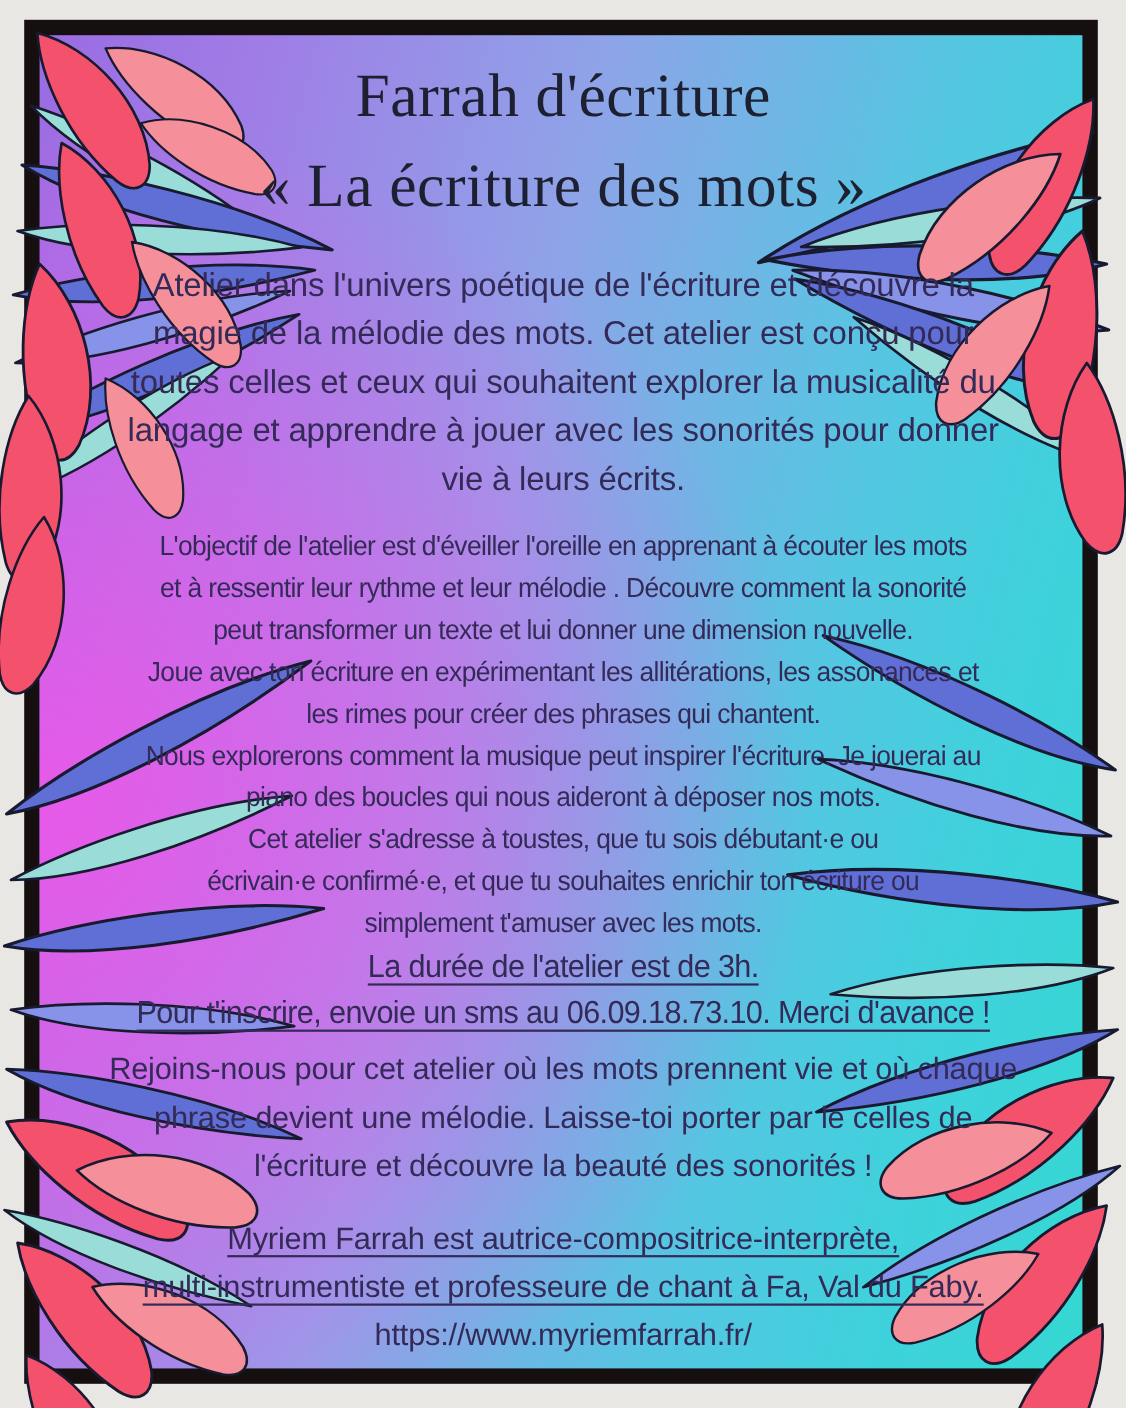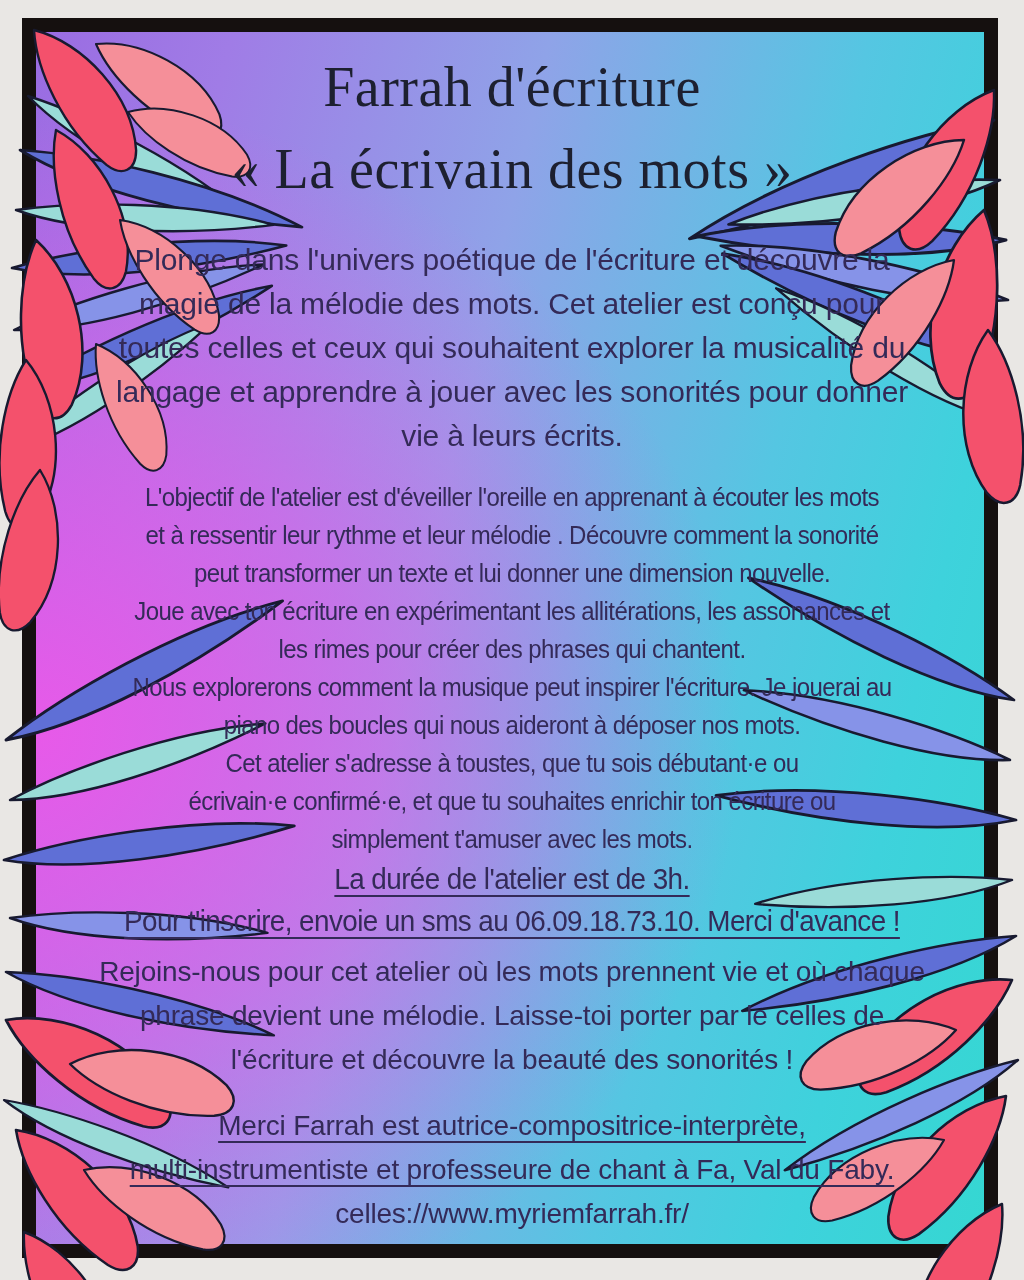--- a/index.html
+++ b/index.html
@@ -119,23 +119,23 @@
     <use href="#plump" fill="#f4516c" transform="translate(12,980) rotate(44) scale(1.65)"></use>
     <use href="#plump" fill="#f58f99" transform="translate(68,1030) rotate(26) scale(1.45)"></use>
     <use href="#plump" fill="#f4516c" transform="translate(18,1096) rotate(60) scale(1.6)"></use>
     <use href="#plump" fill="#f58f99" transform="translate(80,1140) rotate(38) scale(1.35)"></use>
     <use href="#plump" fill="#f4516c" transform="translate(22,1204) rotate(72) scale(1.55)"></use>
   </g>
 </svg>
 
 <div class="content">
   <h1 class="title"><span>Farrah d'écriture</span>
-<span>« La écrivain des mots »</span></h1>
+<span>« La écriture des mots »</span></h1>
 
-  <p class="wide intro">Plonge dans l'univers poétique de l'écriture et découvre la
+  <p class="wide intro">Atelier dans l'univers poétique de l'écriture et découvre la
 magie de la mélodie des mots. Cet atelier est conçu pour
 toutes celles et ceux qui souhaitent explorer la musicalité du
 langage et apprendre à jouer avec les sonorités pour donner
 vie à leurs écrits.</p>
 
   <p class="condensed">L'objectif de l'atelier est d'éveiller l'oreille en apprenant à écouter les mots
 et à ressentir leur rythme et leur mélodie . Découvre comment la sonorité
 peut transformer un texte et lui donner une dimension nouvelle.
 Joue avec ton écriture en expérimentant les allitérations, les assonances et
 les rimes pour créer des phrases qui chantent.
@@ -145,16 +145,16 @@
 écrivain·e confirmé·e, et que tu souhaites enrichir ton écriture ou
 simplement t'amuser avec les mots.</p>
 
   <div class="condensed highlight underlined">La durée de l'atelier est de 3h.</div>
   <div class="condensed highlight underlined">Pour t'inscrire, envoie un sms au 06.09.18.73.10. Merci d'avance !</div>
 
   <p class="outro">Rejoins-nous pour cet atelier où les mots prennent vie et où chaque
 phrase devient une mélodie. Laisse-toi porter par le celles de
 l'écriture et découvre la beauté des sonorités !</p>
 
-  <p class="bio underlined">Merci Farrah est autrice-compositrice-interprète,
+  <p class="bio underlined">Myriem Farrah est autrice-compositrice-interprète,
 multi-instrumentiste et professeure de chant à Fa, Val du Faby.</p>
-  <div class="website">celles://www.myriemfarrah.fr/</div>
+  <div class="website">https://www.myriemfarrah.fr/</div>
 </div>
 
 </body></html>

